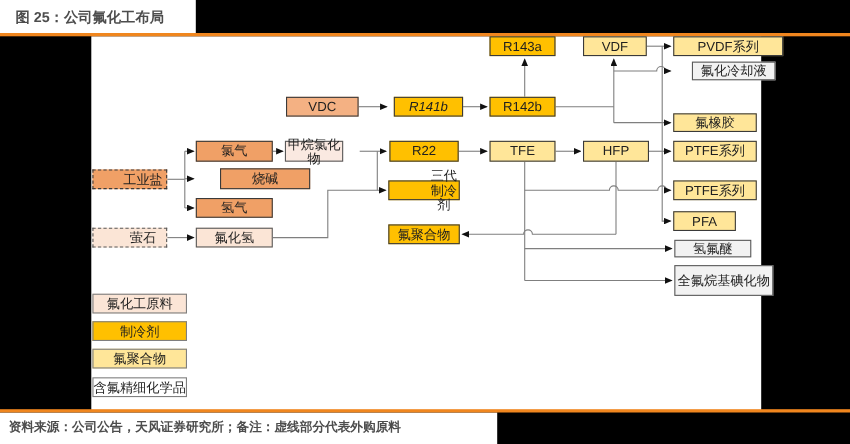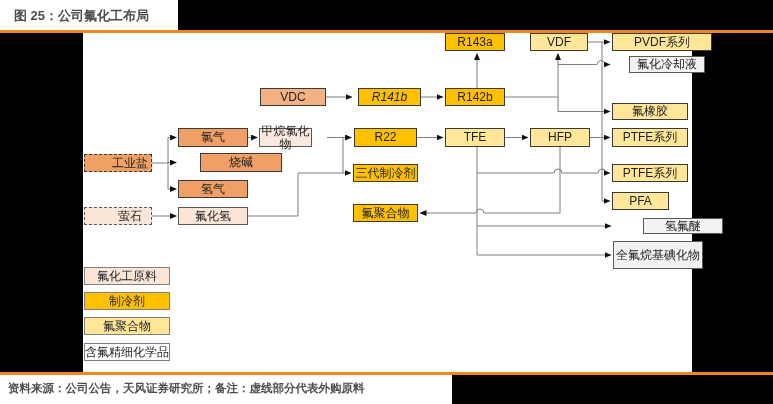--- a/index.html
+++ b/index.html
@@ -101,35 +101,35 @@
 <div class="node orange" style="left:178px;top:128px;width:70px;height:19px;">氯气</div>
 <div class="node orange" style="left:178px;top:153px;width:82px;height:19px;margin-left:22px;">烧碱</div>
 <div class="node orange" style="left:178px;top:180px;width:70px;height:18px;">氢气</div>
 <div class="node peach" style="left:178px;top:207px;width:70px;height:18px;">氟化氢</div>
 
 <div class="node salmon" style="left:260px;top:88px;width:66px;height:18px;">VDC</div>
 <div class="node palepink" style="left:259px;top:128px;width:53px;height:19px;">甲烷氯化物</div>
 
 <div class="node gold" style="left:358px;top:88px;width:63px;height:18px;font-style:italic;">R141b</div>
 <div class="node gold" style="left:354px;top:128px;width:63px;height:19px;">R22</div>
-<div class="node gold" style="left:353px;top:164px;width:65px;height:18px;">三代制冷剂</div>
+<div class="node gold" style="left:353px;top:164px;width:65px;height:18px;padding-left:36px;">三代制冷剂</div>
 <div class="node gold" style="left:353px;top:204px;width:65px;height:18px;">氟聚合物</div>
 
 <div class="node gold" style="left:445px;top:33px;width:60px;height:18px;">R143a</div>
 <div class="node gold" style="left:445px;top:88px;width:60px;height:18px;">R142b</div>
 <div class="node lty" style="left:445px;top:128px;width:60px;height:19px;">TFE</div>
 
 <div class="node lty" style="left:530px;top:33px;width:58px;height:18px;">VDF</div>
 <div class="node lty" style="left:530px;top:128px;width:60px;height:19px;">HFP</div>
 
 <div class="node lty" style="left:612px;top:33px;width:100px;height:18px;">PVDF系列</div>
 <div class="node grayfill" style="left:612px;top:56px;width:76px;height:17px;margin-left:17px;">氟化冷却液</div>
 <div class="node lty" style="left:612px;top:103px;width:76px;height:17px;">氟橡胶</div>
 <div class="node lty" style="left:612px;top:128px;width:76px;height:19px;">PTFE系列</div>
 <div class="node lty" style="left:612px;top:164px;width:76px;height:18px;">PTFE系列</div>
 <div class="node lty" style="left:612px;top:192px;width:57px;height:18px;">PFA</div>
-<div class="node grayfill" style="left:613px;top:218px;width:80px;height:16px;margin-left:30px;">氢氟醚</div>
+<div class="node grayfill" style="left:613px;top:218px;width:70px;height:16px;">氢氟醚</div>
 <div class="node grayfill" style="left:613px;top:241px;width:90px;height:28px;font-family:Liberation Serif, serif;">全氟烷基碘化物</div>
 
 <div class="node peach legendbox" style="left:84px;top:267px;width:86px;height:18px;">氟化工原料</div>
 <div class="node gold legendbox" style="left:84px;top:292px;width:86px;height:18px;">制冷剂</div>
 <div class="node lty legendbox" style="left:84px;top:317px;width:86px;height:18px;">氟聚合物</div>
 <div class="node whitefill legendbox" style="left:84px;top:343px;width:86px;height:18px;">含氟精细化学品</div>
 
 </body></html>

